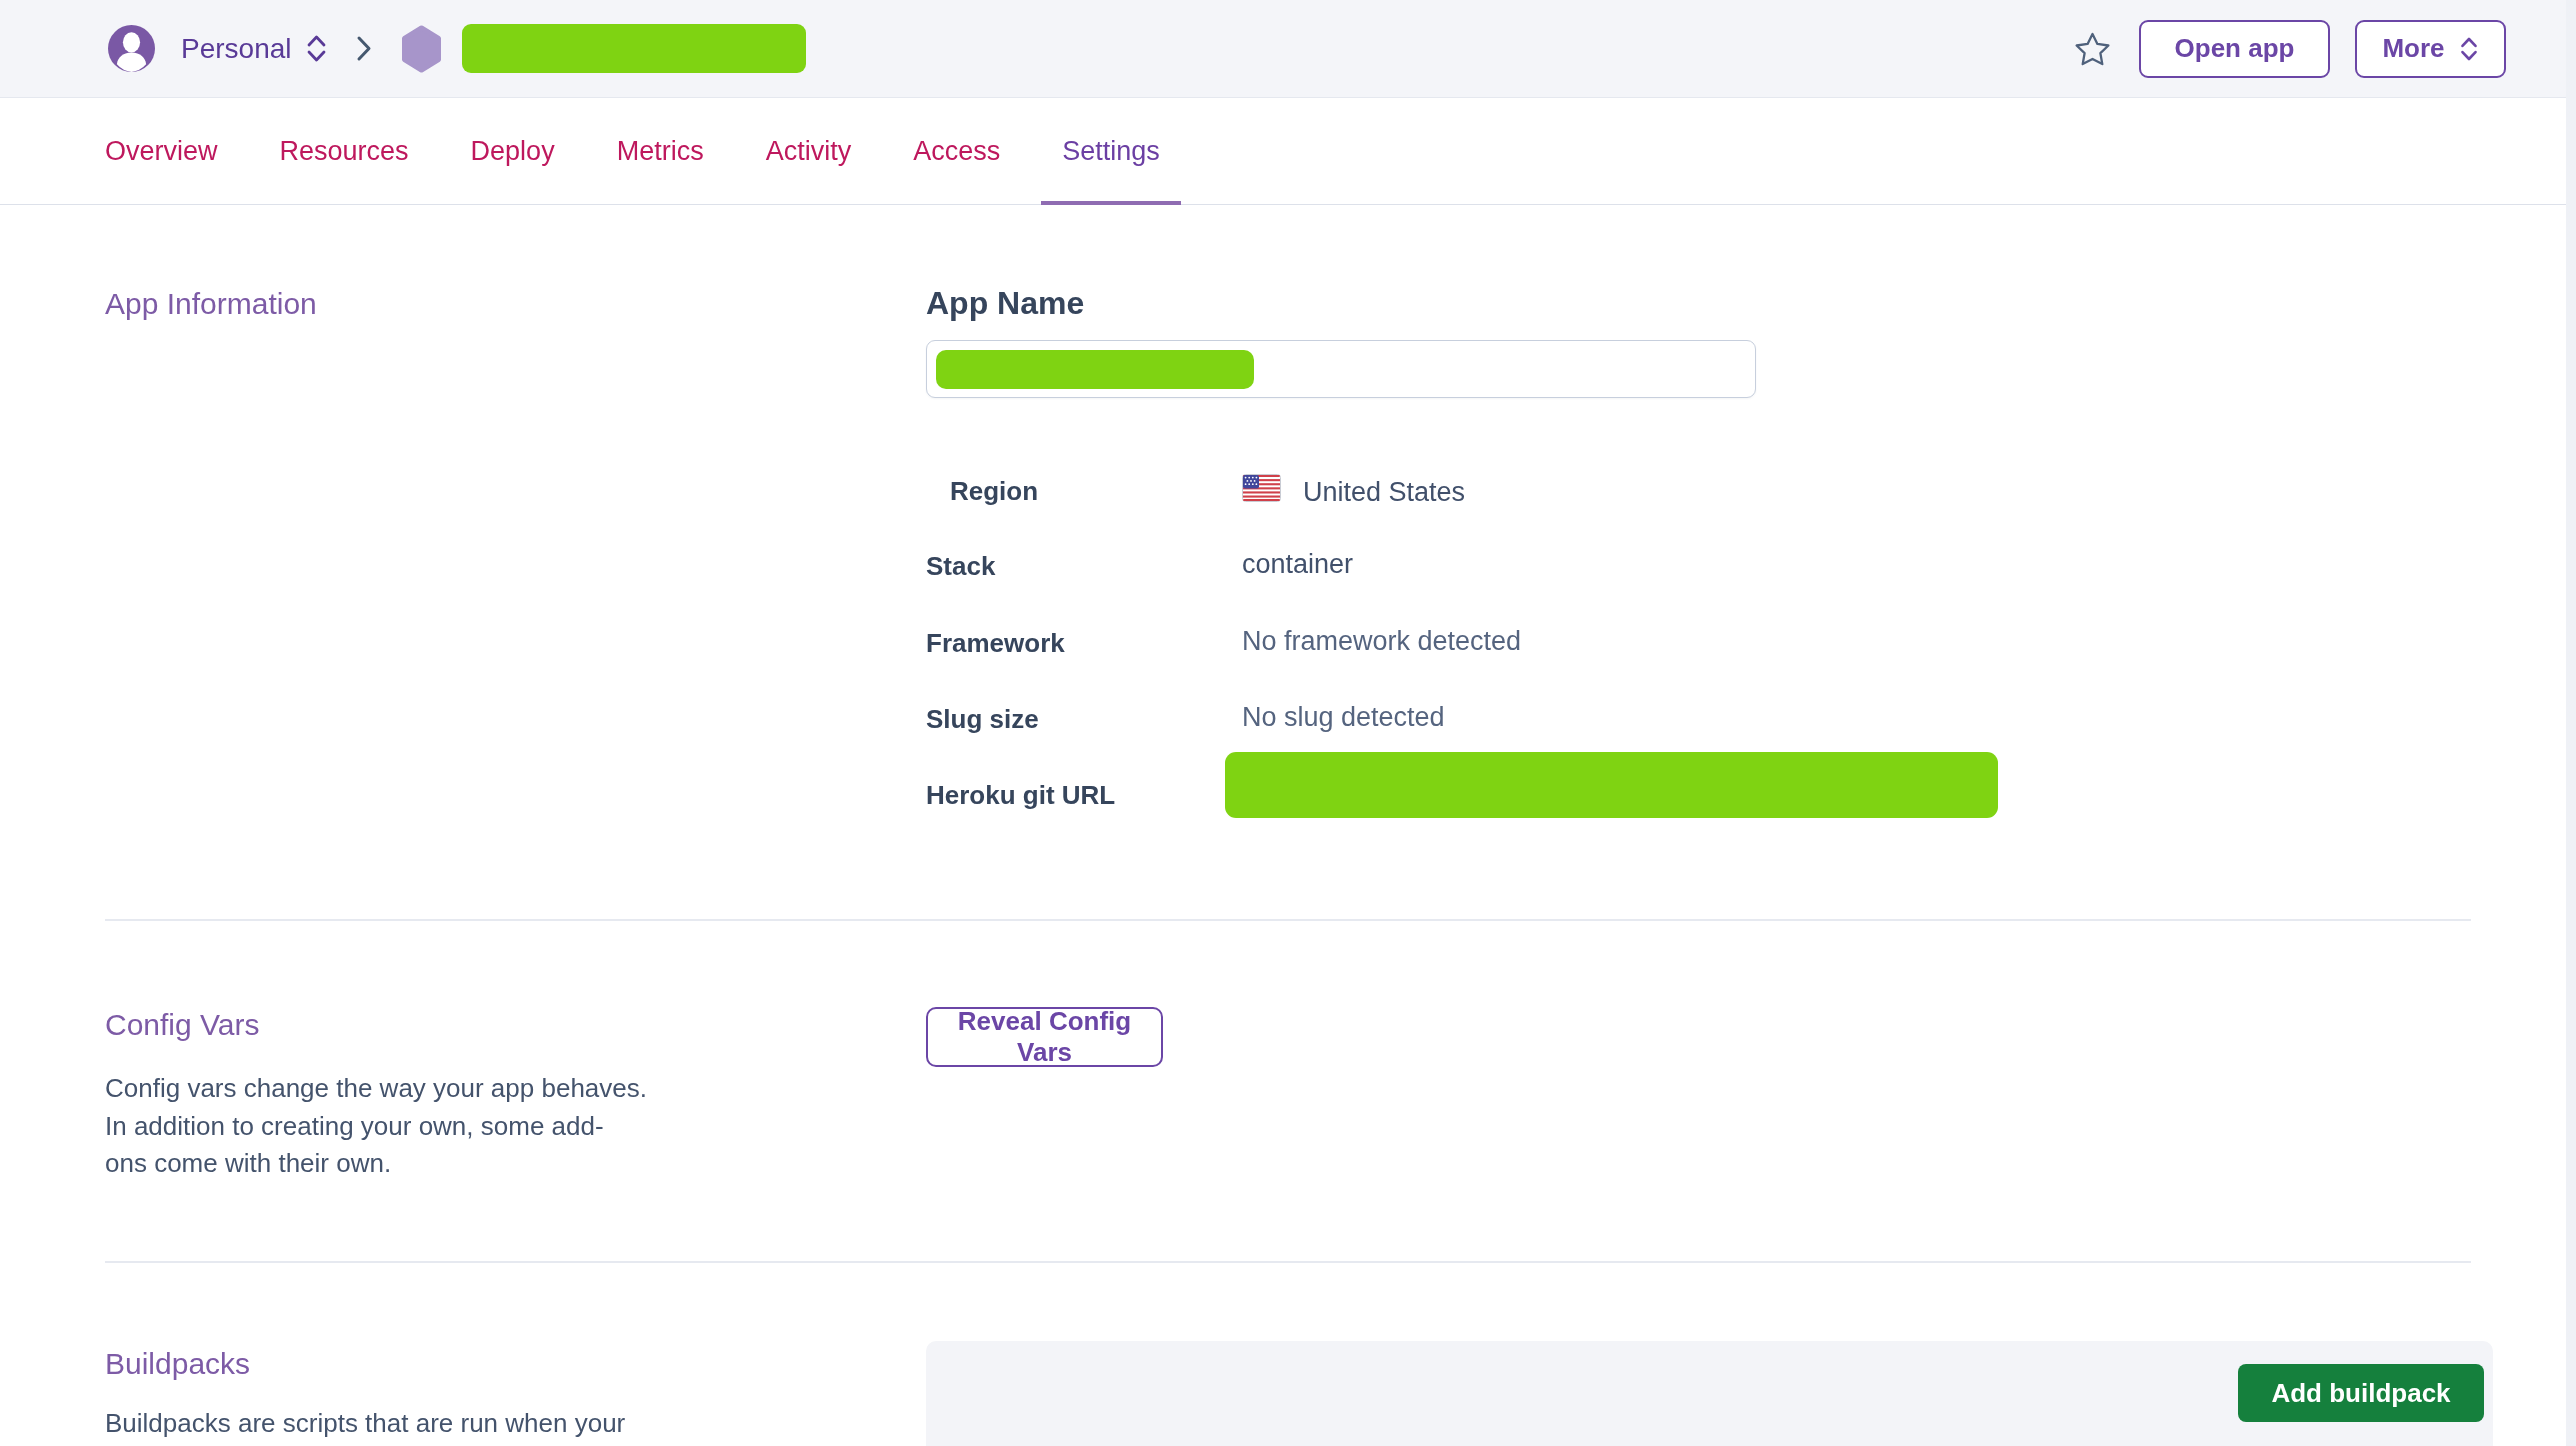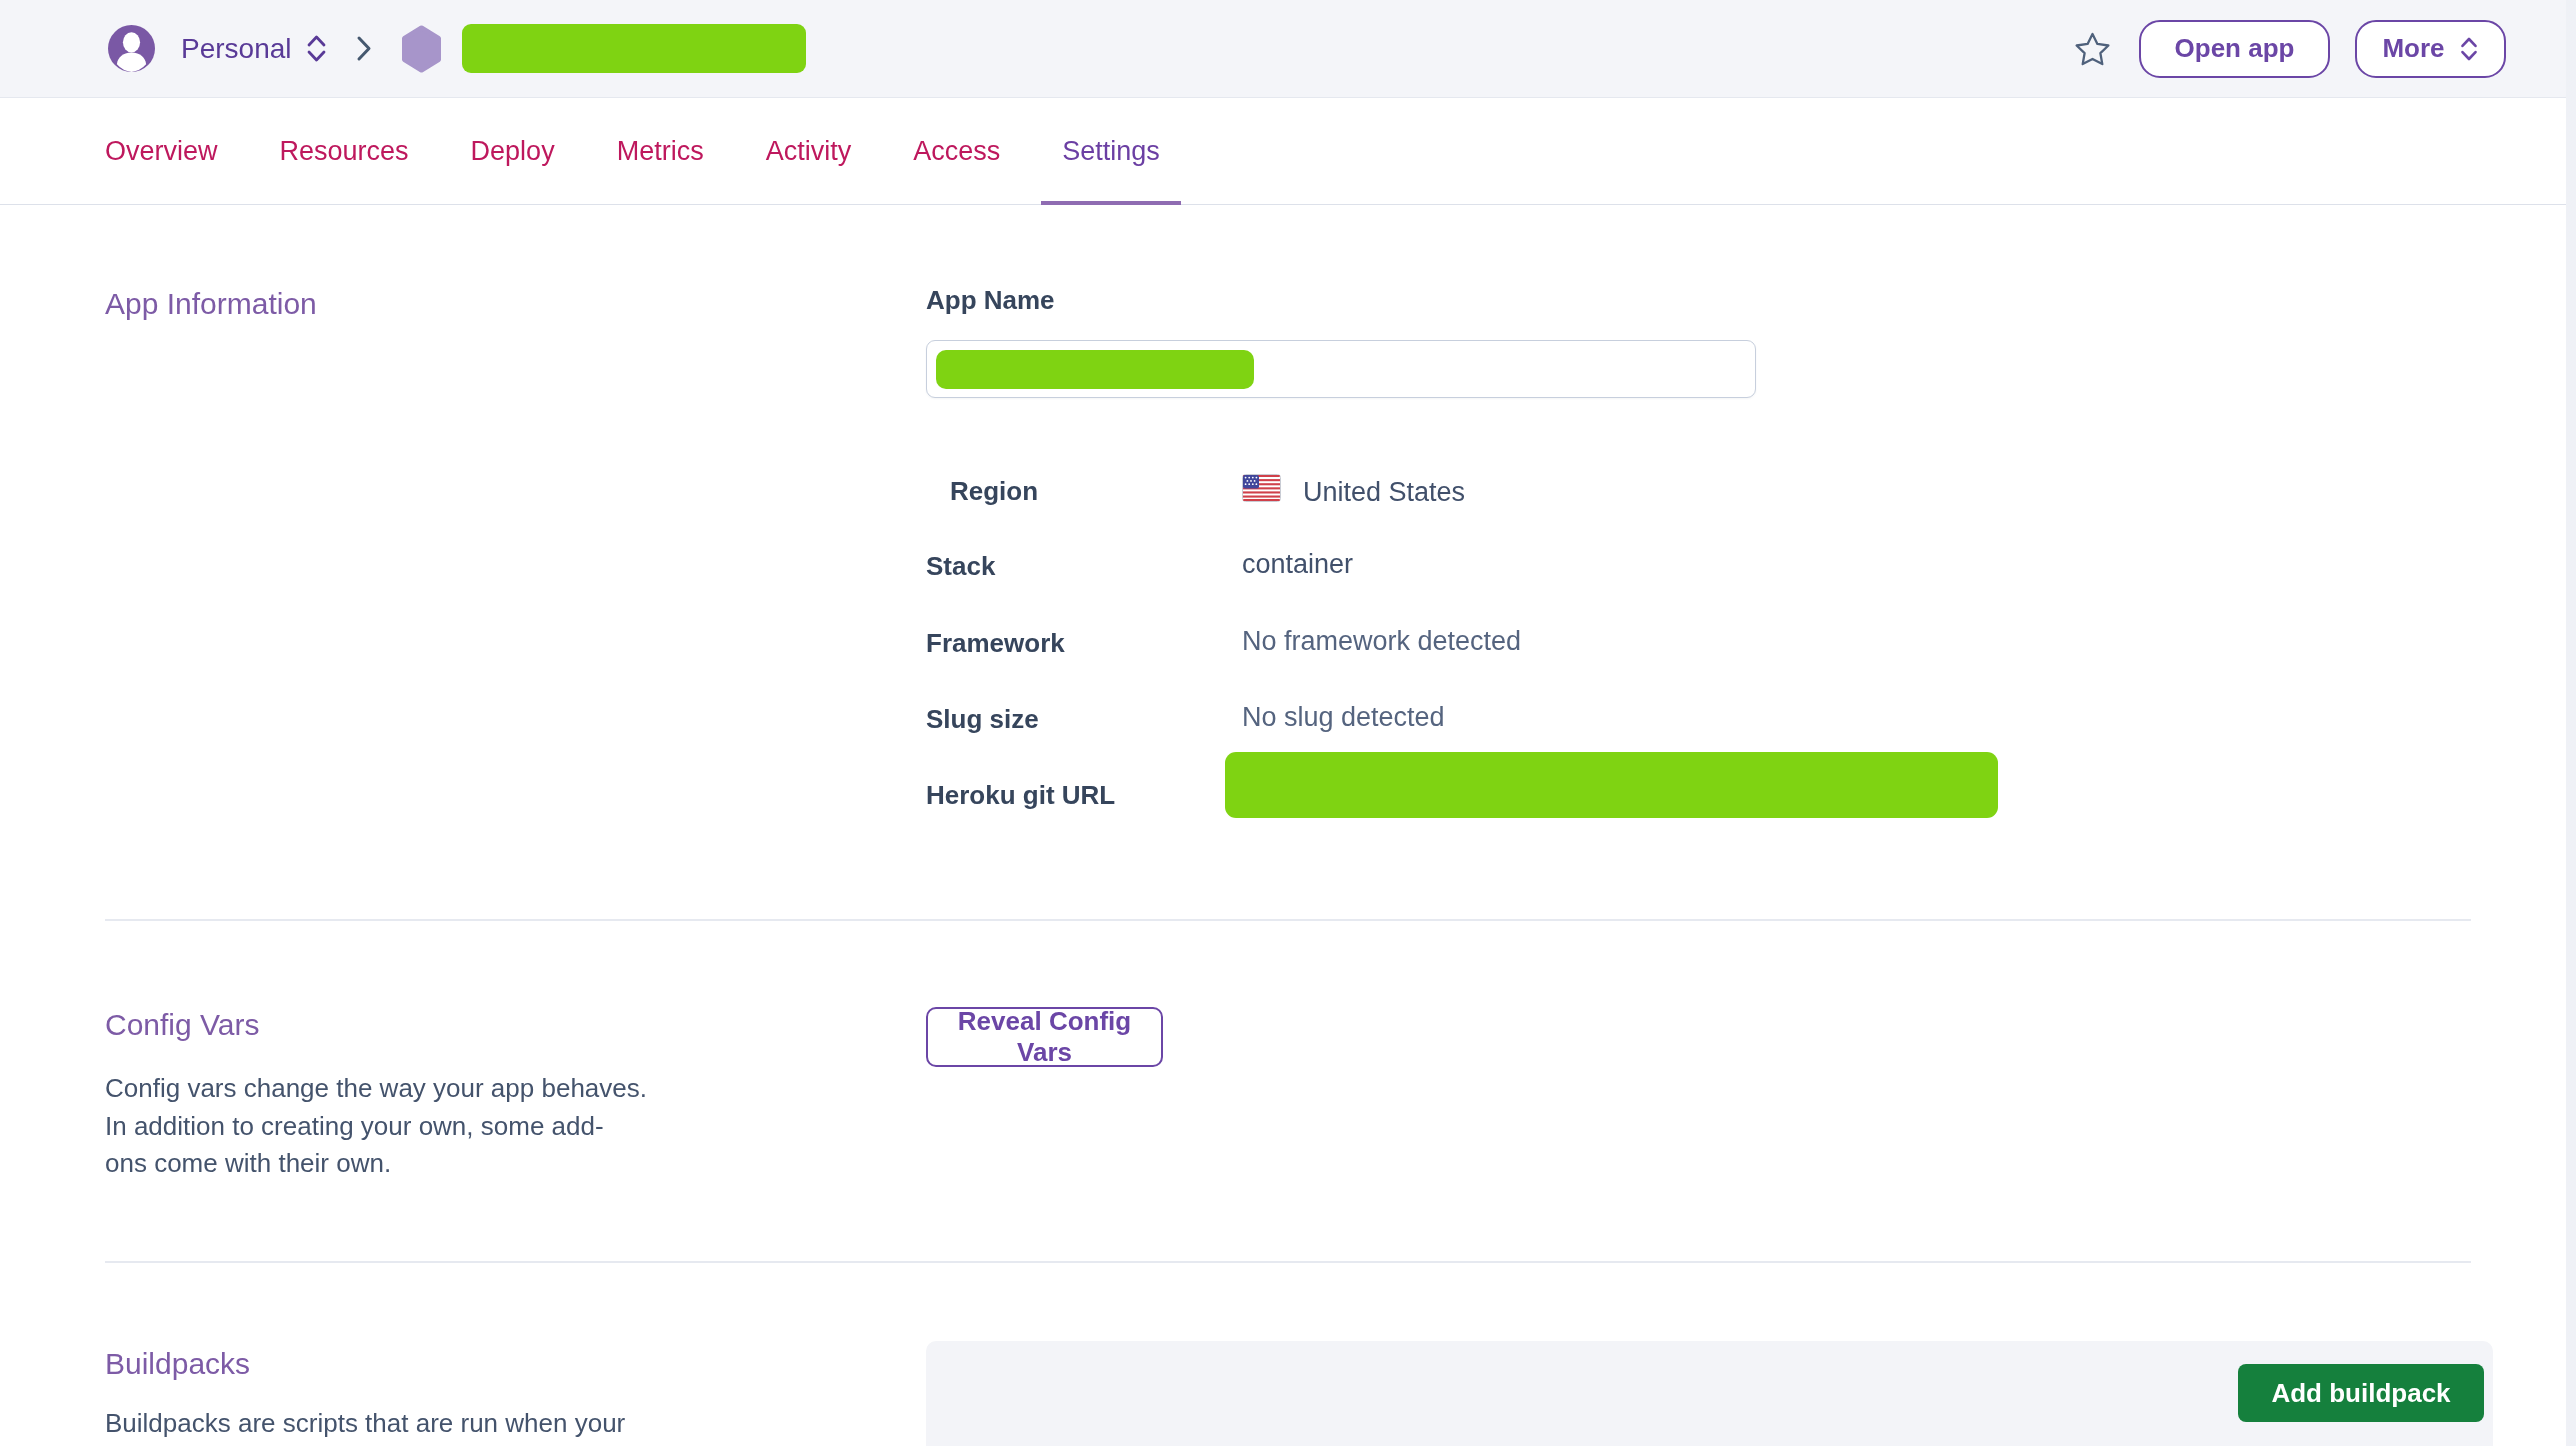--- a/index.html
+++ b/index.html
@@ -19,21 +19,21 @@
   .org-name{margin-left:26px;font-size:28px;color:#593a97;cursor:pointer;}
   .caret-updown{margin-left:13px;display:flex;align-items:center;cursor:pointer;}
   .crumb-sep{margin-left:27px;display:flex;align-items:center;}
   .hexagon{margin-left:28px;display:flex;align-items:center;}
   .redact{background:#7fd312;border-radius:9px;}
   .redact-appname-crumb{margin-left:19px;width:344px;height:49px;}
   .header-right{display:flex;align-items:center;margin-right:70px;}
   .star{display:flex;align-items:center;margin-right:28px;cursor:pointer;}
   .btn-outline{
     display:flex;align-items:center;justify-content:center;gap:14px;
-    background:#fff;border:2px solid #6b46a6;border-radius:21px;
+    background:#fff;border:2px solid #6b46a6;border-radius:9px;
     color:#6b46a6;font-size:26px;font-weight:bold;height:58px;
     box-sizing:border-box;cursor:pointer;
   }
   .btn-openapp{width:191px;margin-right:25px;}
   .btn-more{width:151px;}
   
   .nav{
     position:absolute;top:98px;left:0;width:2576px;height:107px;background:#fff;
     border-bottom:1px solid #dde1ea;display:flex;align-items:stretch;
     padding-left:105px;box-sizing:border-box;gap:62px;
@@ -45,21 +45,21 @@
   .tab.active{color:#6b3fa3;}
   .tab.active::after{
     content:"";position:absolute;left:-21px;right:-21px;bottom:-1px;height:4px;
     background:#8f6cb2;
   }
   
   .section-heading{position:absolute;left:105px;font-size:30px;color:#7d5ba6;}
   .h-appinfo{top:287px;}
   .h-configvars{top:1008px;}
   .h-buildpacks{top:1347px;}
-  .field-label{position:absolute;font-size:26px;font-weight:bold;color:#36455c;}
+  .field-label{position:absolute;font-size:32px;font-weight:bold;color:#36455c;}
   .lbl-appname{left:926px;top:285px;}
   .app-name-input{
     position:absolute;left:926px;top:340px;width:830px;height:58px;
     box-sizing:border-box;border:1px solid #c7cfdd;border-radius:9px;background:#fff;
     box-shadow:0 1px 2px rgba(40,50,80,0.05);outline:none;
     font-size:26px;padding:0 14px;color:#36455c;
   }
   .redact-appname-field{position:absolute;left:936px;top:350px;width:318px;height:39px;border-radius:10px;}
   .info-label{position:absolute;left:926px;font-size:26px;font-weight:bold;color:#36455c;white-space:nowrap;}
   .info-value{position:absolute;left:1242px;font-size:27px;color:#41506b;white-space:nowrap;}

